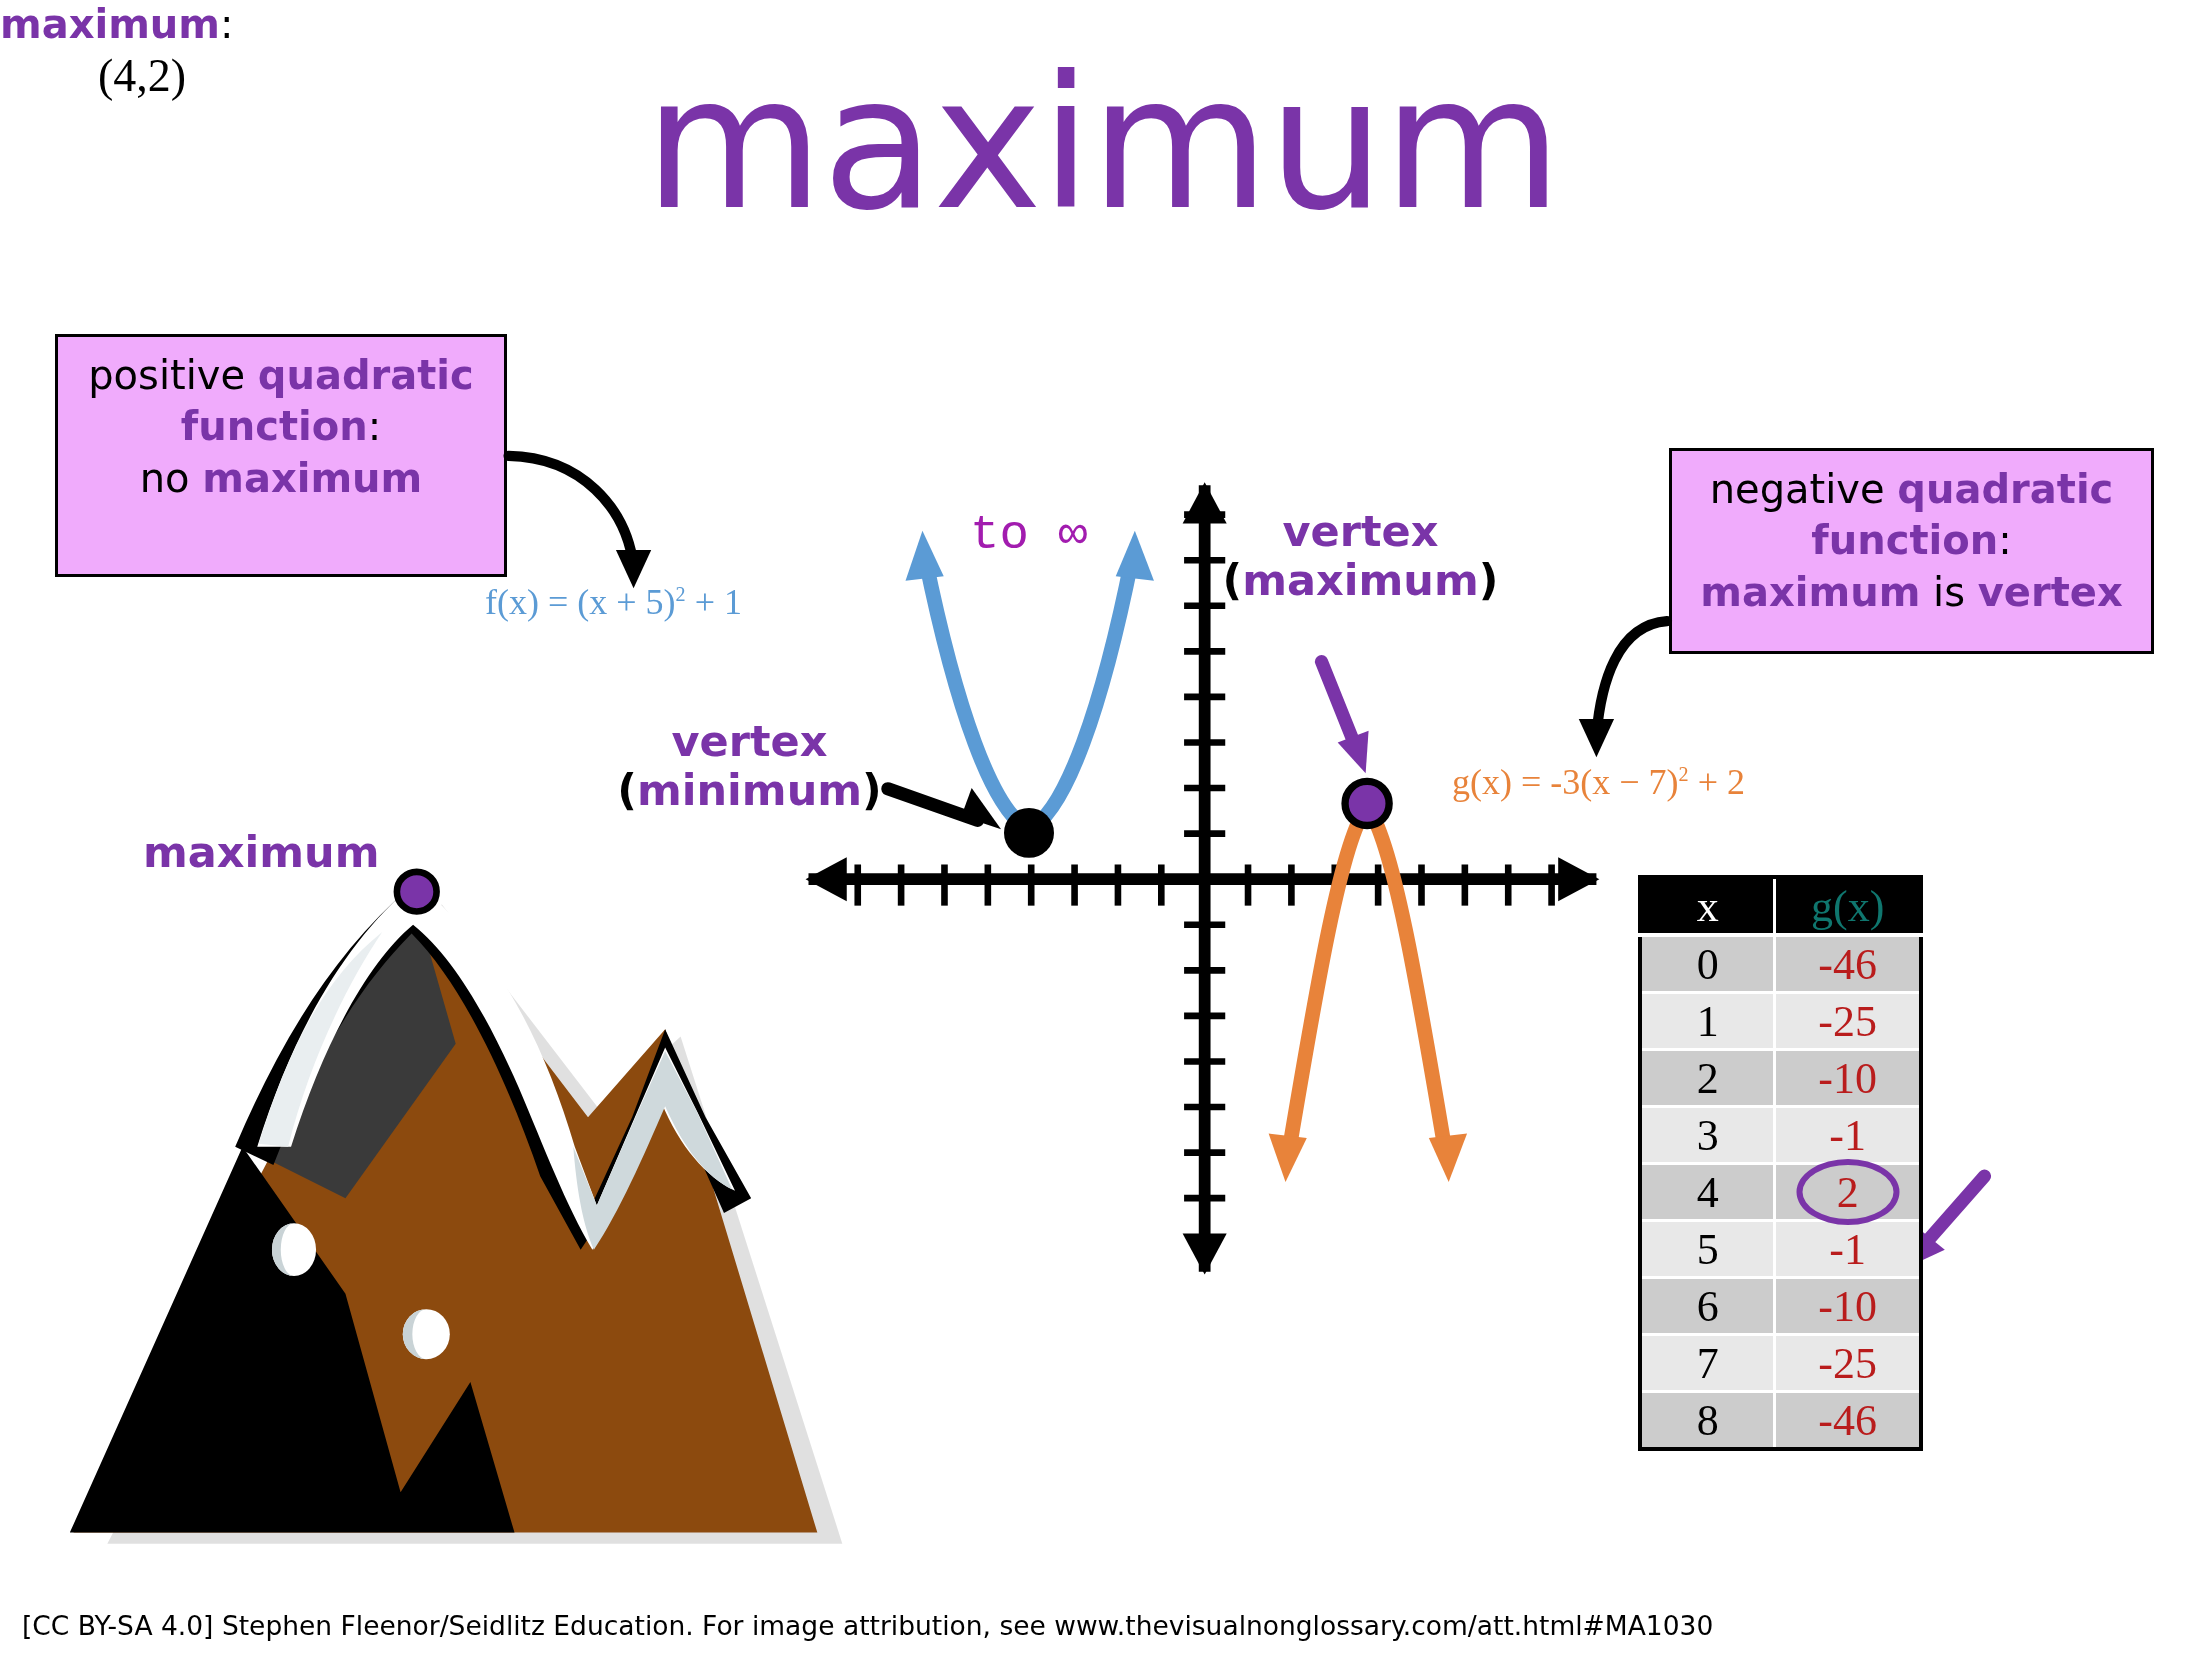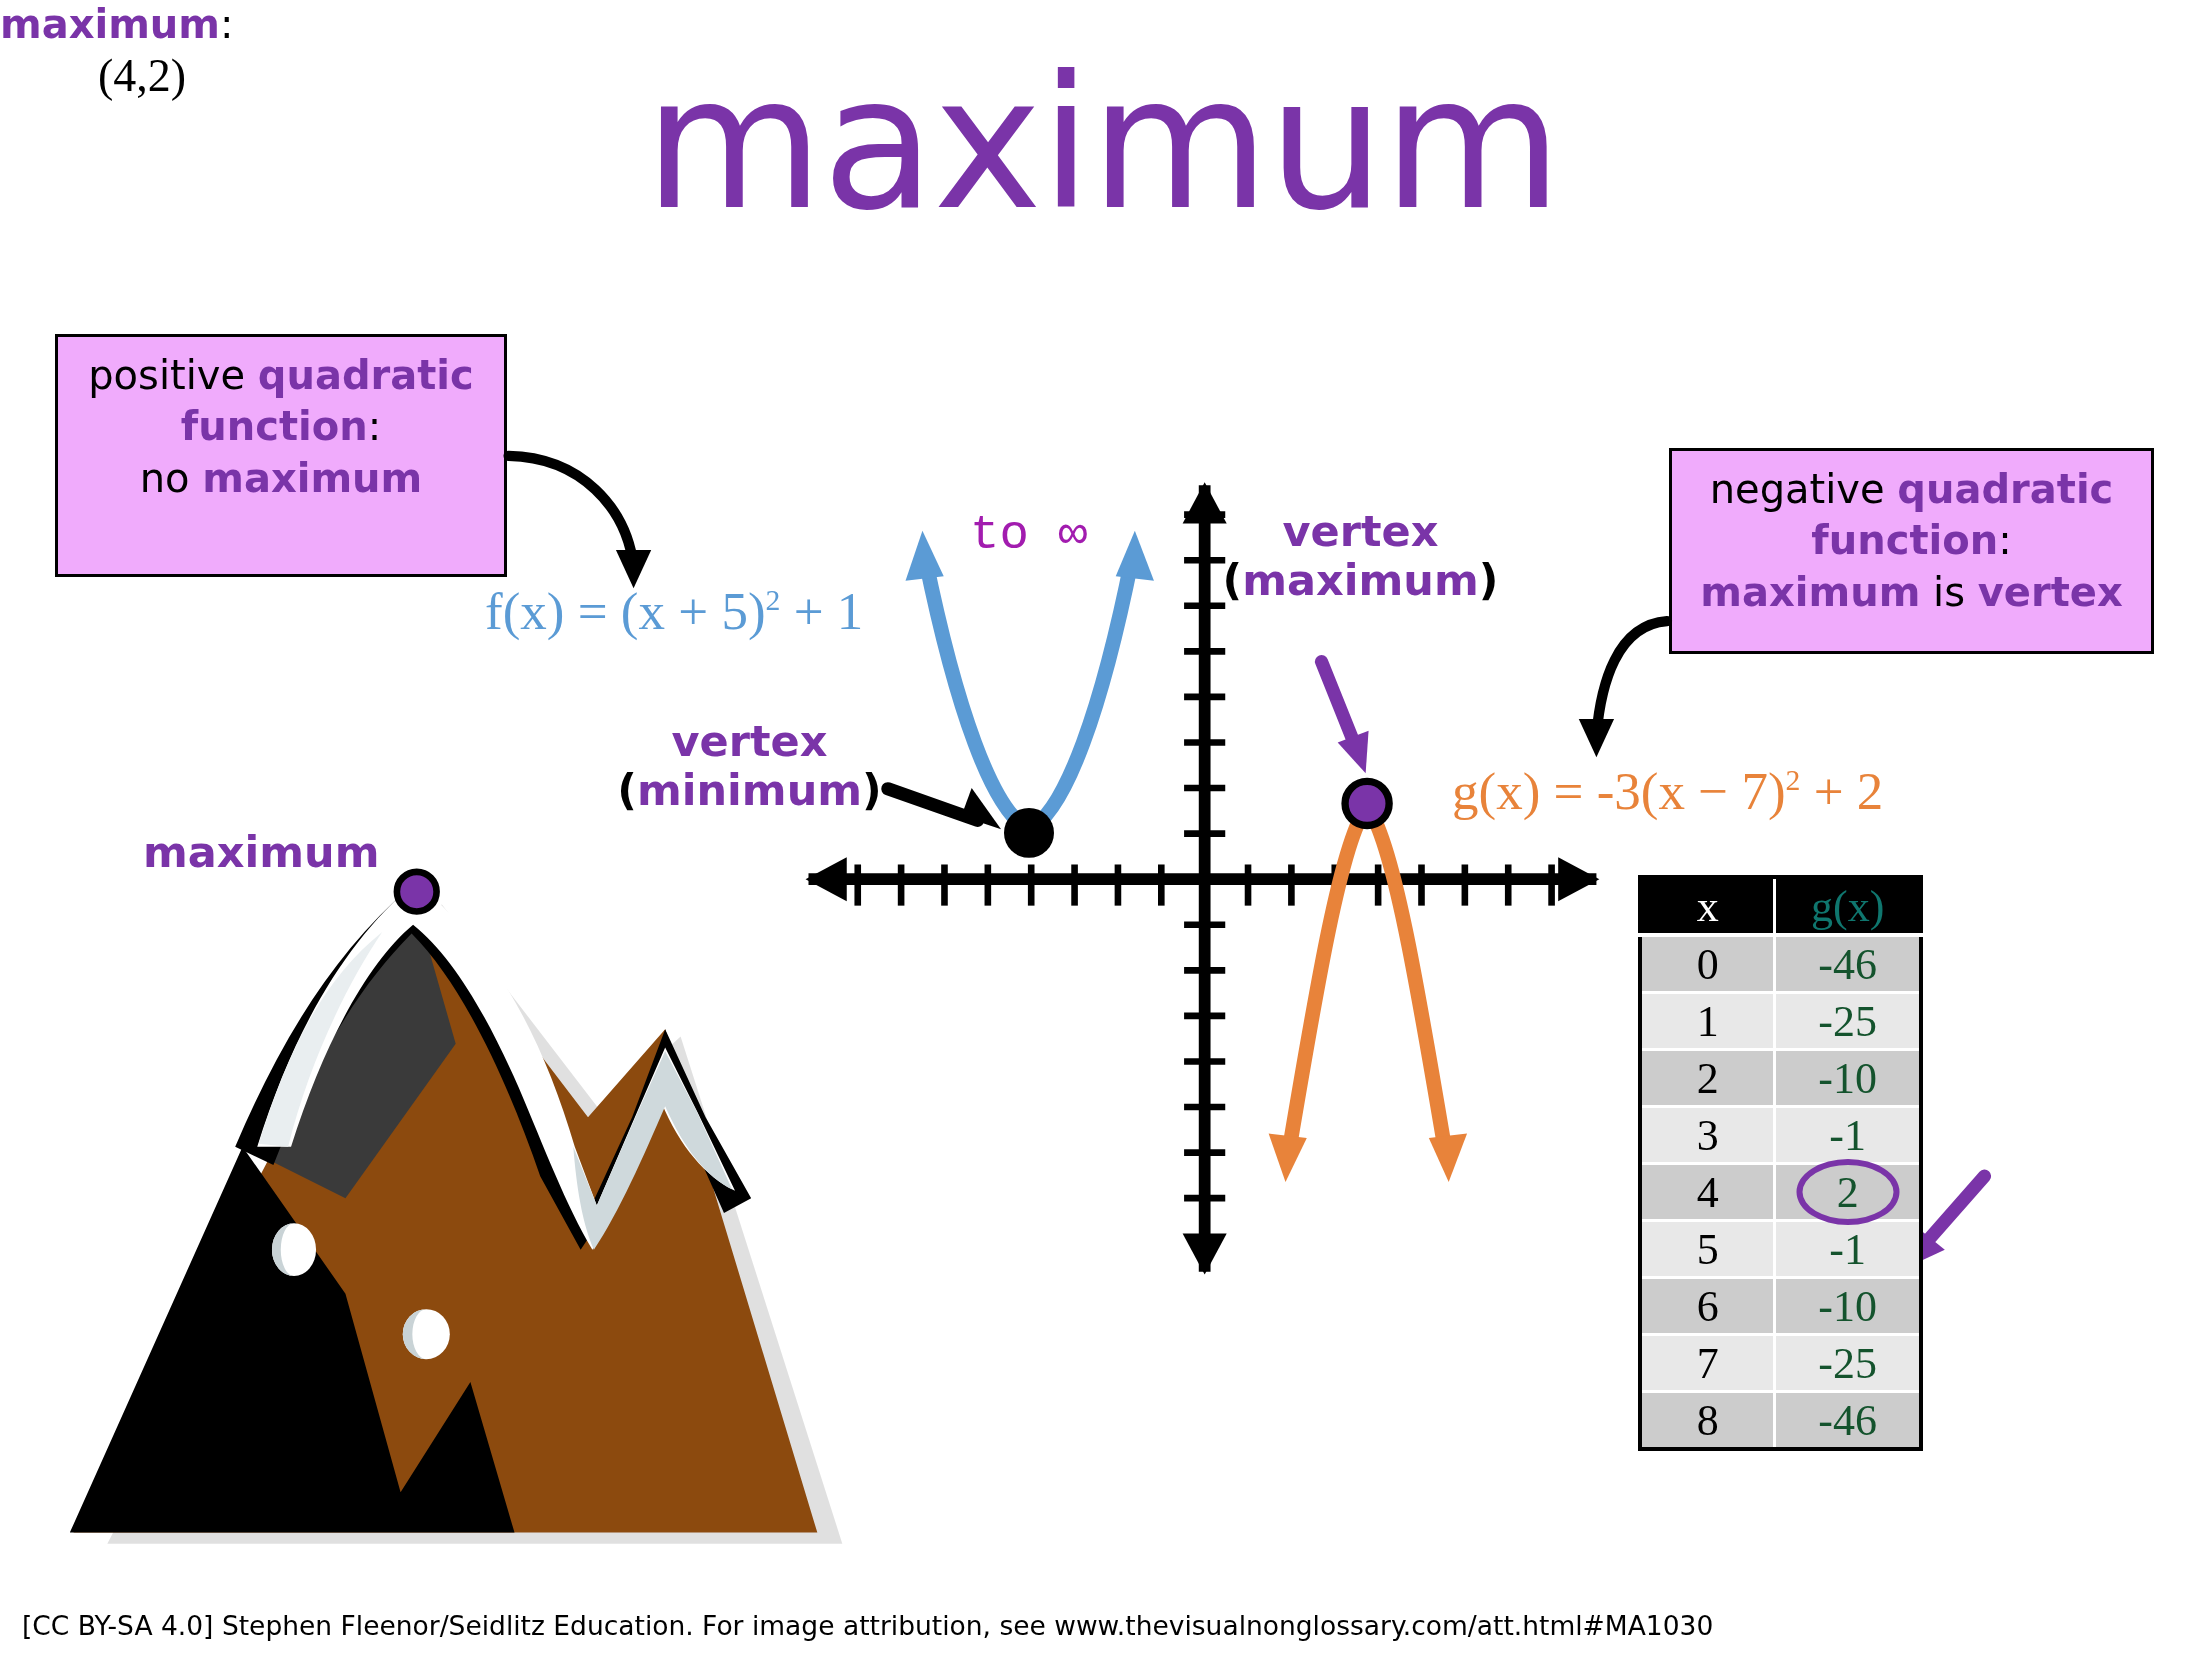--- a/index.html
+++ b/index.html
@@ -48,21 +48,21 @@
   }
   .callout b { color: #7A34A8; font-weight: bold; }
   #callout-left  { left: 55px;  top: 334px; width: 452px; height: 243px; }
   #callout-right { left: 1669px; top: 448px; width: 485px; height: 206px; }
 
   
   .txt { position: absolute; white-space: nowrap; }
 
   .math {
     font-family: "Liberation Serif", "DejaVu Serif", serif;
-    font-size: 53px;
+    font-size: 36px;
   }
   .math sup { font-size: 0.56em; vertical-align: super; }
 
   #fx-eq { left: 485px;  top: 581px;  color: #5B9BD5; }
   #gx-eq { left: 1452px; top: 761px; color: #E8833A; }
 
   #to-infinity {
     left: 970px; top: 507px;
     font-size: 49px;
     color: #a21caf;
@@ -127,21 +127,21 @@
     height: 56px;
     box-sizing: border-box;
   }
   #vtable thead th {
     background: #000000;
     border-bottom: 4.4px solid #ffffff;
   }
   #vtable thead th.col-x  { color: #ffffff; width: 48%; border-right: 3.7px solid #ffffff; }
   #vtable thead th.col-gx { color: #0f766e; width: 52%; }
   #vtable tbody td { border-right: 3.7px solid #ffffff; border-bottom: 3.7px solid #ffffff; }
-  #vtable tbody td.col-gx { color: #14532d; border-right: none; }
+  #vtable tbody td.col-gx { color: #b91c1c; border-right: none; }
   #vtable tbody td.col-x  { color: #000000; }
   #vtable tbody tr.odd  td { background: #cccccc; }
   #vtable tbody tr.even td { background: #e8e8e8; }
   #vtable tbody tr:last-child td { border-bottom: none; }
   .circled {
     position: relative;
     display: inline-block;
   }
   .circled::after {
     content: "";

